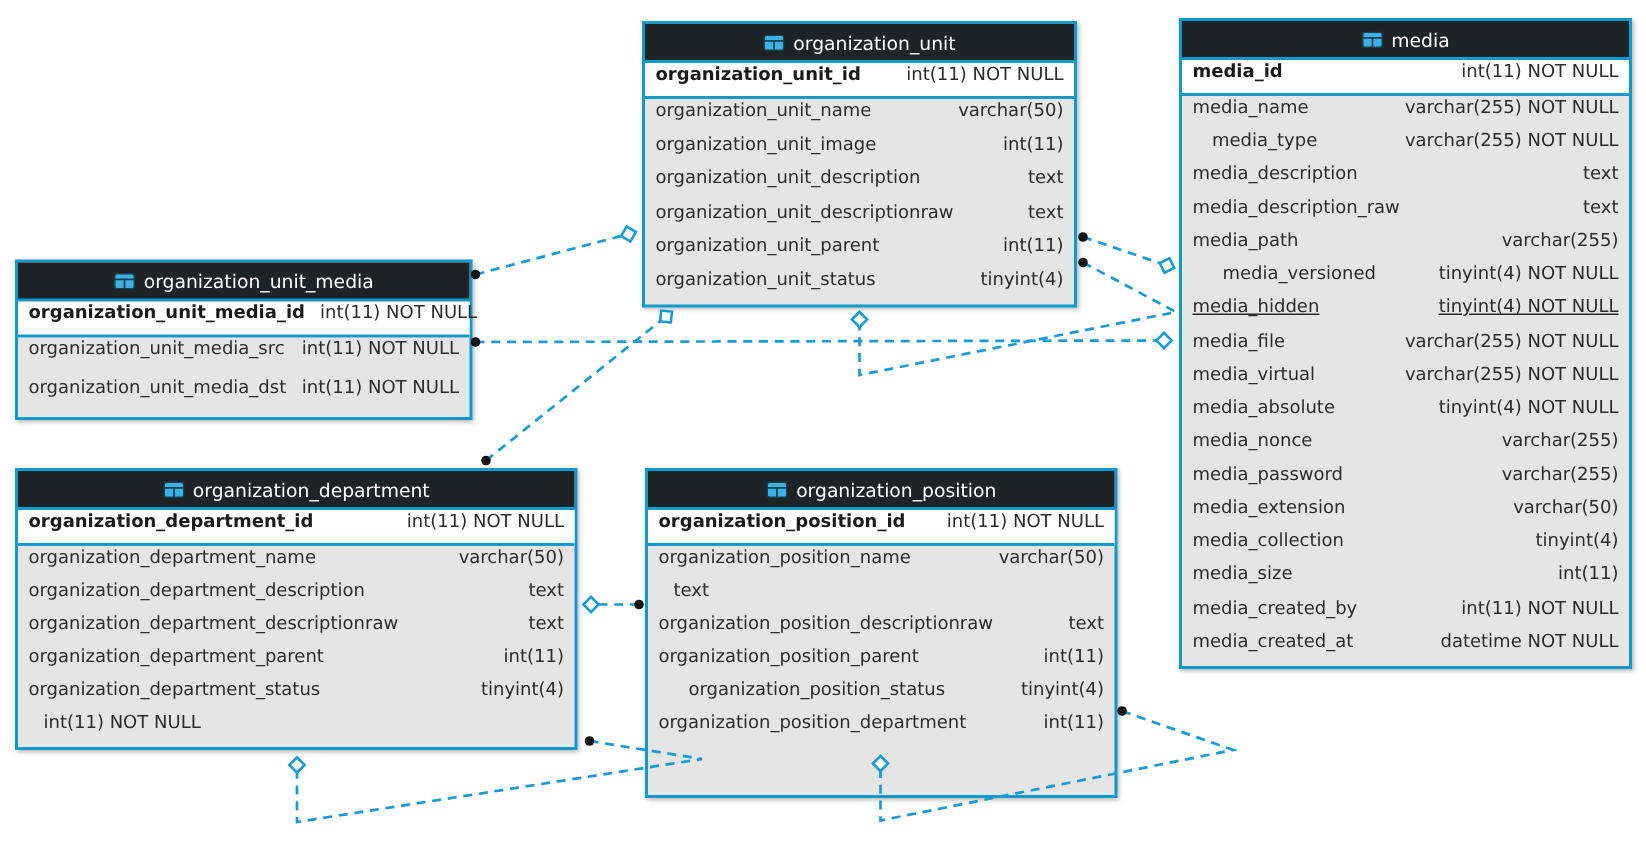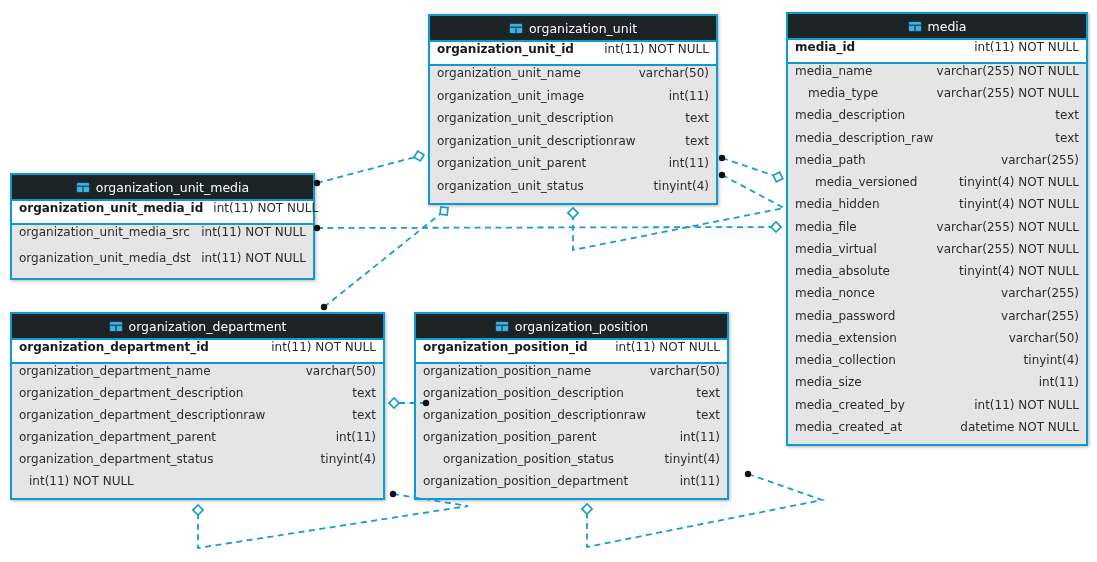--- a/index.html
+++ b/index.html
@@ -137,21 +137,21 @@
         <span class="c-type">text</span>
       </div>
       <div class="row " style="height: 22.2353px;">
         <span class="c-name">media_path</span>
         <span class="c-type">varchar(255)</span>
       </div>
       <div class="row " style="height: 22.2353px; margin-left: 20px;">
         <span class="c-name">media_versioned</span>
         <span class="c-type">tinyint(4) NOT NULL</span>
       </div>
-      <div class="row " style="height: 22.2353px;">
+      <div class="row " style="height: 22.2353px; text-decoration: underline;">
         <span class="c-name">media_hidden</span>
         <span class="c-type">tinyint(4) NOT NULL</span>
       </div>
       <div class="row " style="height: 22.2353px;">
         <span class="c-name">media_file</span>
         <span class="c-type">varchar(255) NOT NULL</span>
       </div>
       <div class="row " style="height: 22.2353px;">
         <span class="c-name">media_virtual</span>
         <span class="c-type">varchar(255) NOT NULL</span>
@@ -221,41 +221,40 @@
         <span class="c-type">int(11)</span>
       </div>
       <div class="row " style="height: 22px;">
         <span class="c-name">organization_department_status</span>
         <span class="c-type">tinyint(4)</span>
       </div>
       <div class="row " style="height: 22px;">
         <span class="c-type">int(11) NOT NULL</span>
       </div>
     </div>
-    <div class="table" style="left: 414px; top: 312px; width: 315px; height: 188px;">
+    <div class="table" style="left: 430px; top: 312px; width: 315px; height: 220px;">
       <div class="t-header">
         <span class="t-icon">
           <svg width="14" height="11" viewBox="0 0 14 11" aria-hidden="true">
             <rect x="0.5" y="0.5" width="13" height="10" rx="1.5" fill="#3db0e5" stroke="#14404f"></rect>
             <line x1="0.5" y1="4.2" x2="13.5" y2="4.2" stroke="#14404f" stroke-width="1.2"></line>
             <line x1="7" y1="4.2" x2="7" y2="10.5" stroke="#14404f" stroke-width="1.2"></line>
           </svg>
         </span>
         <span>organization_position</span>
       </div>
       <div class="row pk" style="height: 24px;">
         <span class="c-name">organization_position_id</span>
         <span class="c-type">int(11) NOT NULL</span>
       </div>
       <div class="row " style="height: 22px;">
         <span class="c-name">organization_position_name</span>
         <span class="c-type">varchar(50)</span>
       </div>
       <div class="row " style="height: 22px;">
-        <span class="c-name">organization_position_description</span>
         <span class="c-type">text</span>
       </div>
       <div class="row " style="height: 22px;">
         <span class="c-name">organization_position_descriptionraw</span>
         <span class="c-type">text</span>
       </div>
       <div class="row " style="height: 22px;">
         <span class="c-name">organization_position_parent</span>
         <span class="c-type">int(11)</span>
       </div>

